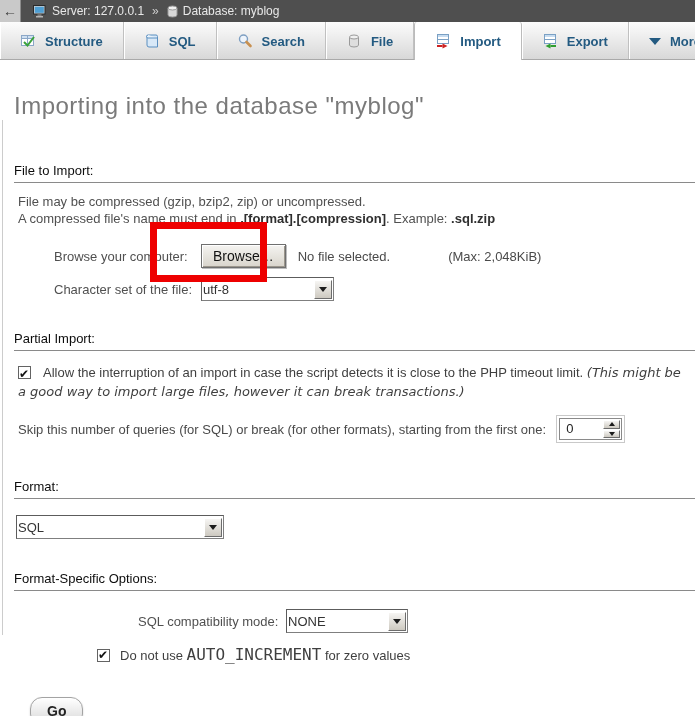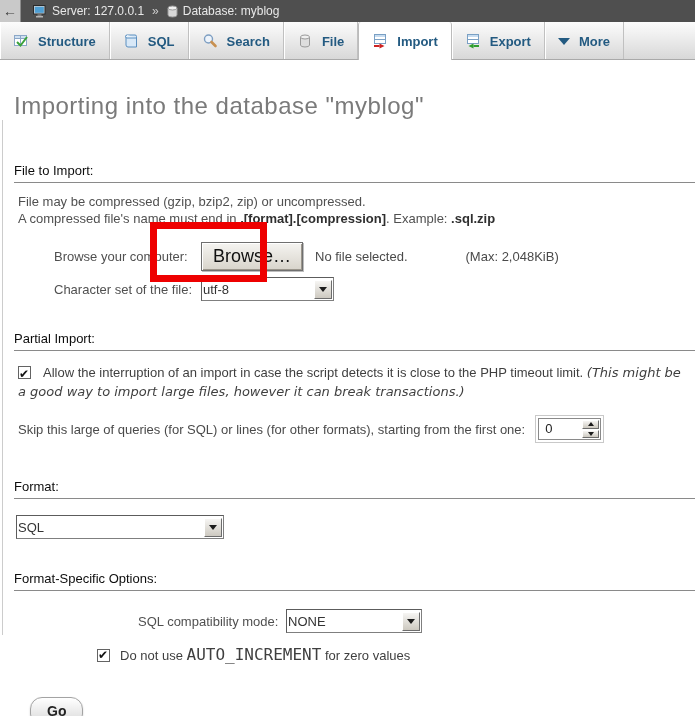--- a/index.html
+++ b/index.html
@@ -26,21 +26,21 @@
   
   .tabbar {
     height:38px; display:flex; position:relative;
     background:linear-gradient(#fcfcfc,#d7d7d7);
   }
   .tabbar::after {
     content:""; position:absolute; left:0; right:0; bottom:0;
     height:1px; background:#a9a9a9; z-index:1;
   }
   .tab {
-    display:flex; align-items:center; gap:9px; padding:0 13px;
+    display:flex; align-items:center; gap:9px; padding:0 20px;
     border-right:1px solid #c0c0c0; box-shadow:inset 1px 0 0 #ffffff;
     font-weight:bold; color:#235a81; cursor:pointer; position:relative;
   }
   .tab.active {
     background:#fff; z-index:2; box-shadow:none;
     border-left:1px solid #bbb; border-right:1px solid #bbb;
     border-radius:3px 3px 0 0;
   }
   .chev-down {
     width:0; height:0; border-left:6px solid transparent;
@@ -62,21 +62,21 @@
   .para { margin-top:10px; padding-left:4px; line-height:17px; color:#505050; }
   .b { font-weight:bold; color:#2f2f2f;text-align:center; }
 
   .row { display:flex; align-items:center; padding-left:4px; }
   .browse-row { margin-top:16px; height:26px; }
   .charset-row { margin-top:8px; height:24px; }
   .label-col { width:147px; color:#505050;margin-left:36px; }
 
   
   .win-btn {
-    font-family:"Liberation Sans",sans-serif; font-size:18px; color:#111;
+    font-family:"Liberation Sans",sans-serif; font-size:14px; color:#111;
     background:linear-gradient(#f5f4f1,#d8d4cb);
     border:1px solid #6f6f6f;
     box-shadow:inset 1px 1px 0 #ffffff, inset -1px -1px 0 #9b968c, 1px 1px 0 #bdbdbd;
     padding:3px 11px; cursor:pointer;
   }
   .xselect {
     height:24px; background:#fff; border:1px solid #7f7f7f;
     border-top-color:#5c5c5c; border-left-color:#5c5c5c;
     display:inline-flex; align-items:center; justify-content:space-between;
     padding:1px; cursor:pointer;
@@ -114,21 +114,21 @@
 
   .allow-para { margin-top:12px; padding-left:4px; width:668px; line-height:19px; color:#3f3f3f; }
   .allow-para .note { font-style:italic; font-family:"DejaVu Sans","Liberation Sans",sans-serif; }
   .allow-para .cbx { margin-right:12px; }
 
   .skip-row { margin-top:14px; height:28px; }
   .skip-row .spinner { margin-left:10px; }
 
   .fmt-select { width:208px; margin-left:2px; margin-top:16px; }
   .charset-select { width:133px; }
-  .compat-select { width:136px; }
+  .compat-select { width:122px; }
 
   .compat-row { margin-top:18px; margin-left:84px; height:24px; }
   .compat-row .label-col { width:148px; }
   .autoinc-row { margin-top:12px; margin-left:83px; color:#3f3f3f; }
   .autoinc-row .cbx { margin-right:10px; }
   .mono { font-family:"DejaVu Sans Mono","Liberation Mono",monospace; font-size:16px; }
 
   .go-row { margin-top:33px; margin-left:16px; }
   .go-btn {
     font-family:"Liberation Sans",sans-serif;
@@ -256,21 +256,21 @@
     </span>
   </div>
 
   
   <div class="sect s2">Partial Import:</div>
   <div class="allow-para">
     <span class="cbx checked"></span><span>Allow the interruption of an import in case the script detects it is close to the PHP timeout limit. </span><span class="note">(This might be a good way to import large files, however it can break transactions.)</span>
   </div>
 
   <div class="row skip-row">
-    <span>Skip this large of queries (for SQL) or lines (for other formats), starting from the first one:</span>
+    <span>Skip this number of queries (for SQL) or break (for other formats), starting from the first one:</span>
     <span class="spinner">
       <span class="num">0</span>
       <span class="btns">
         <span class="sbtn">
             <span class="arr-u-sm"></span>
           </span>
         <span class="sbtn">
             <span class="arr-d-sm"></span>
           </span>
       </span>

